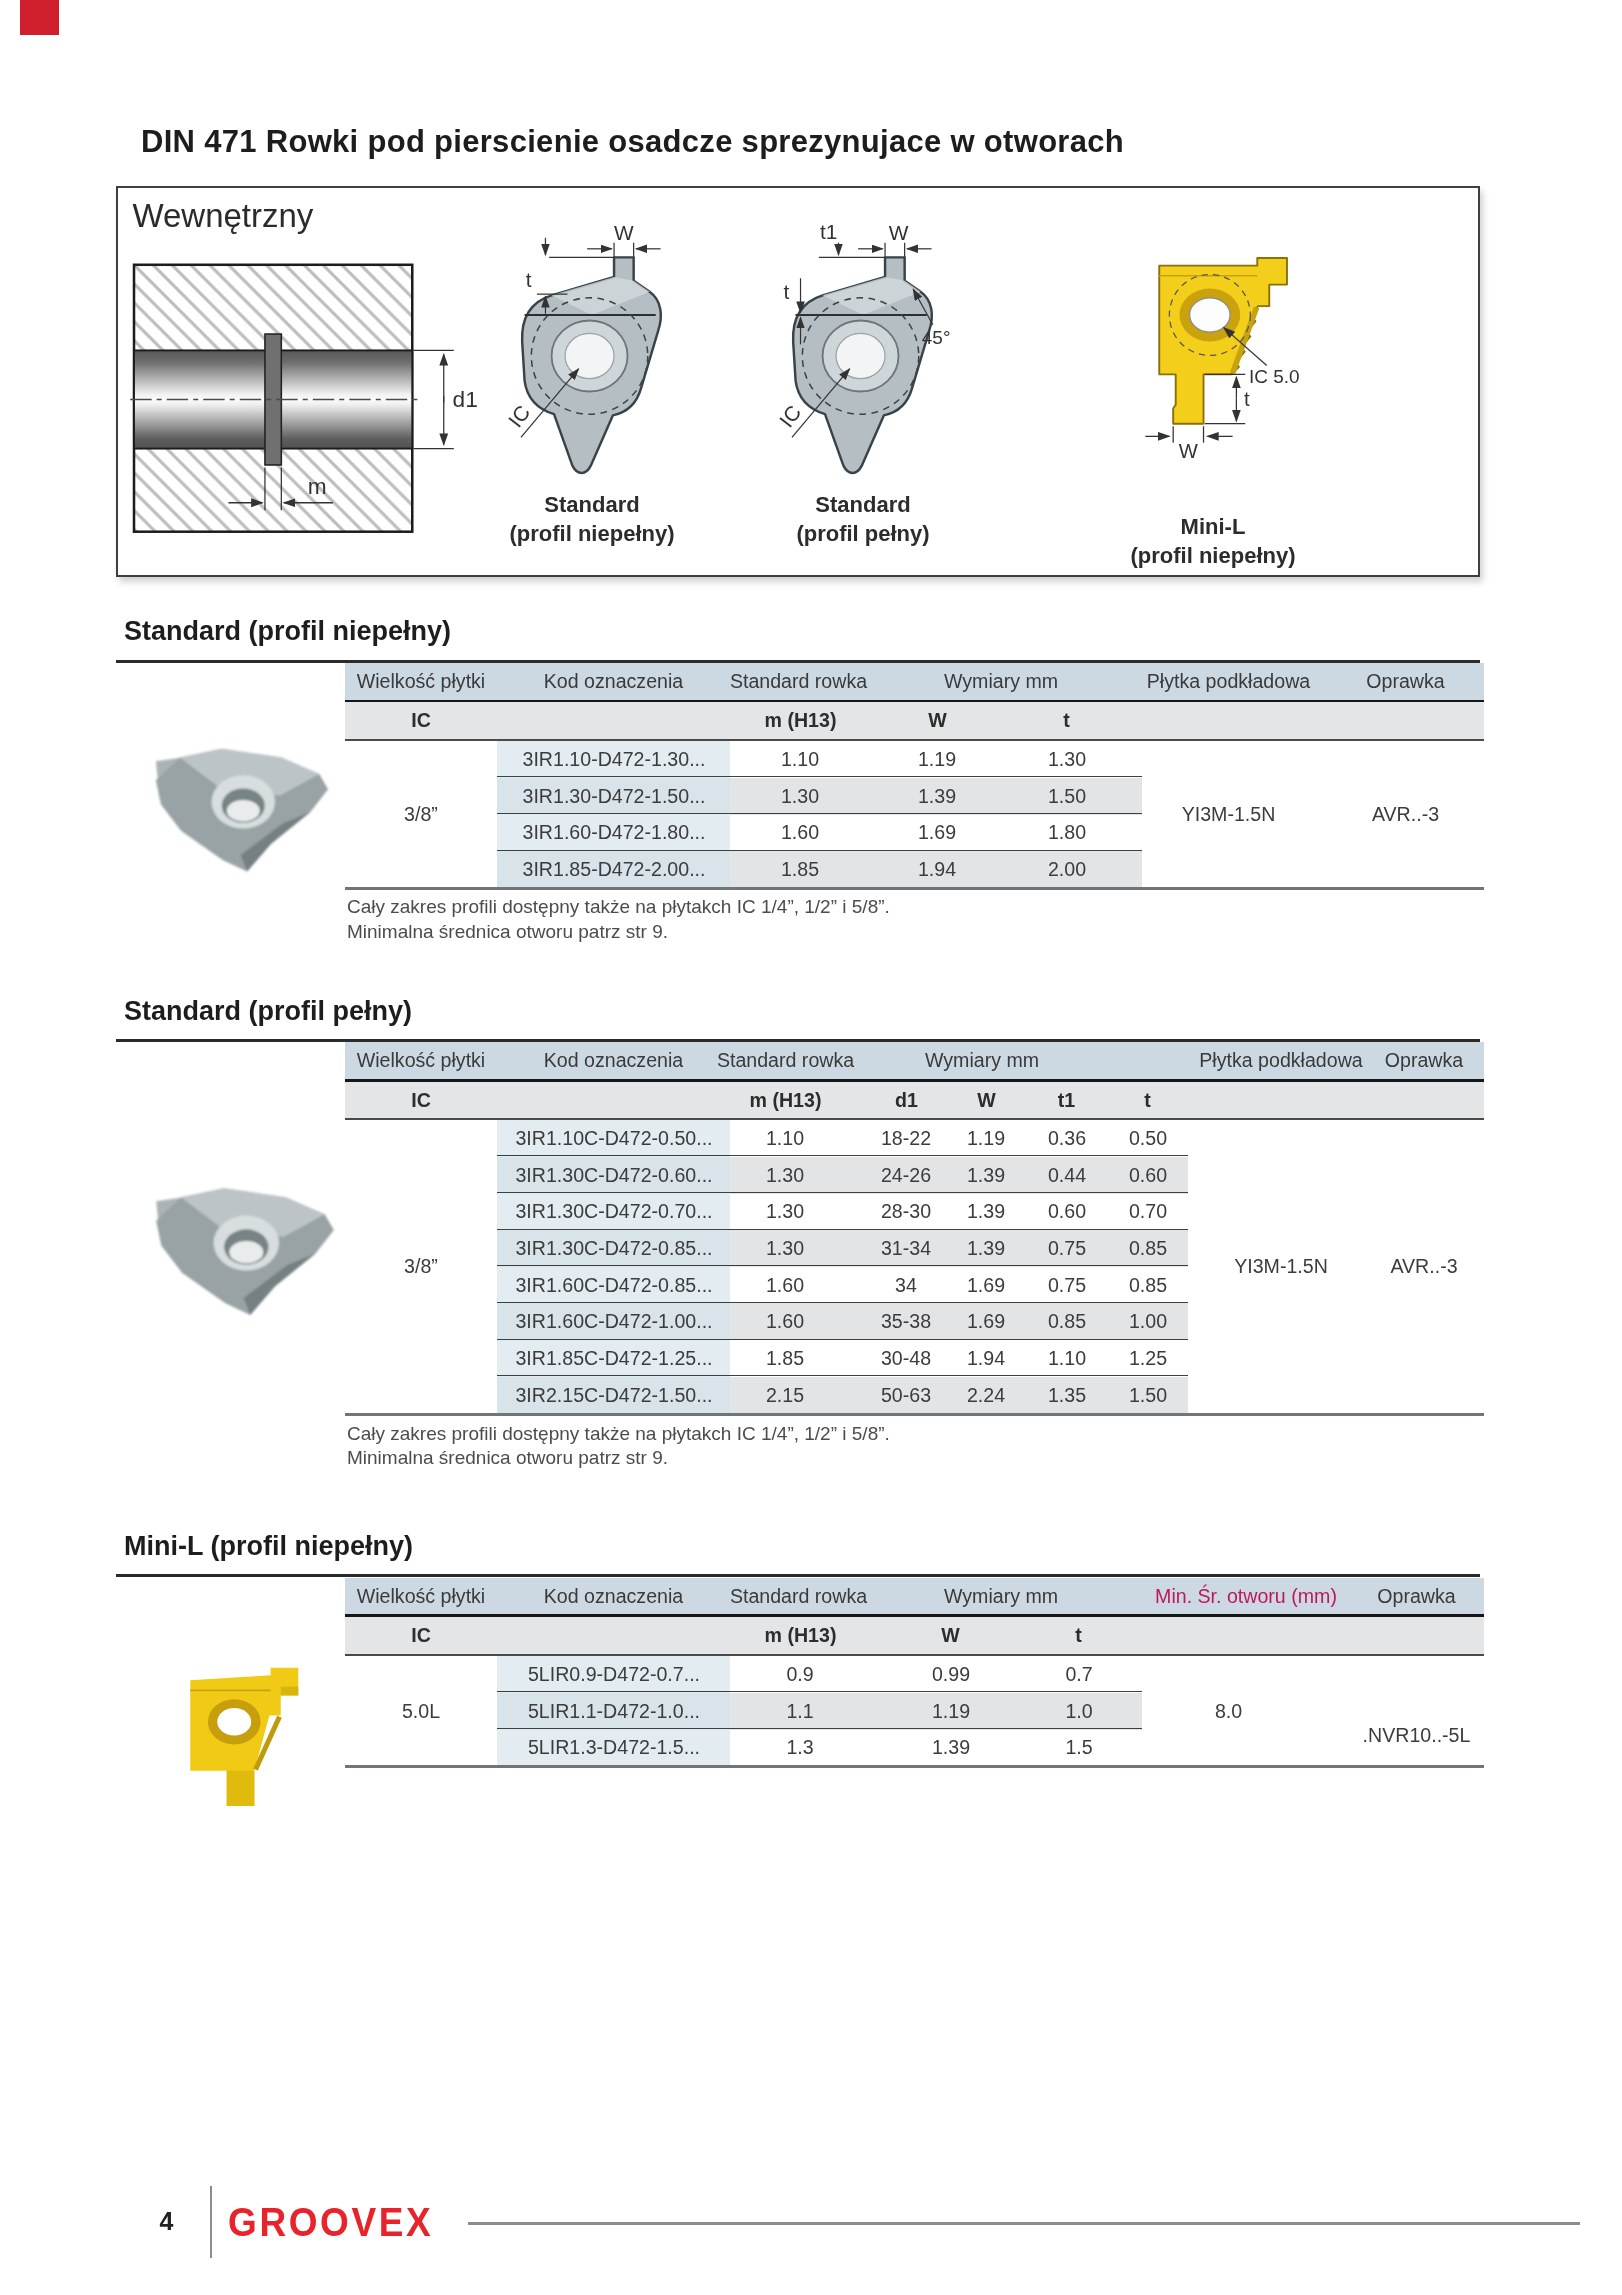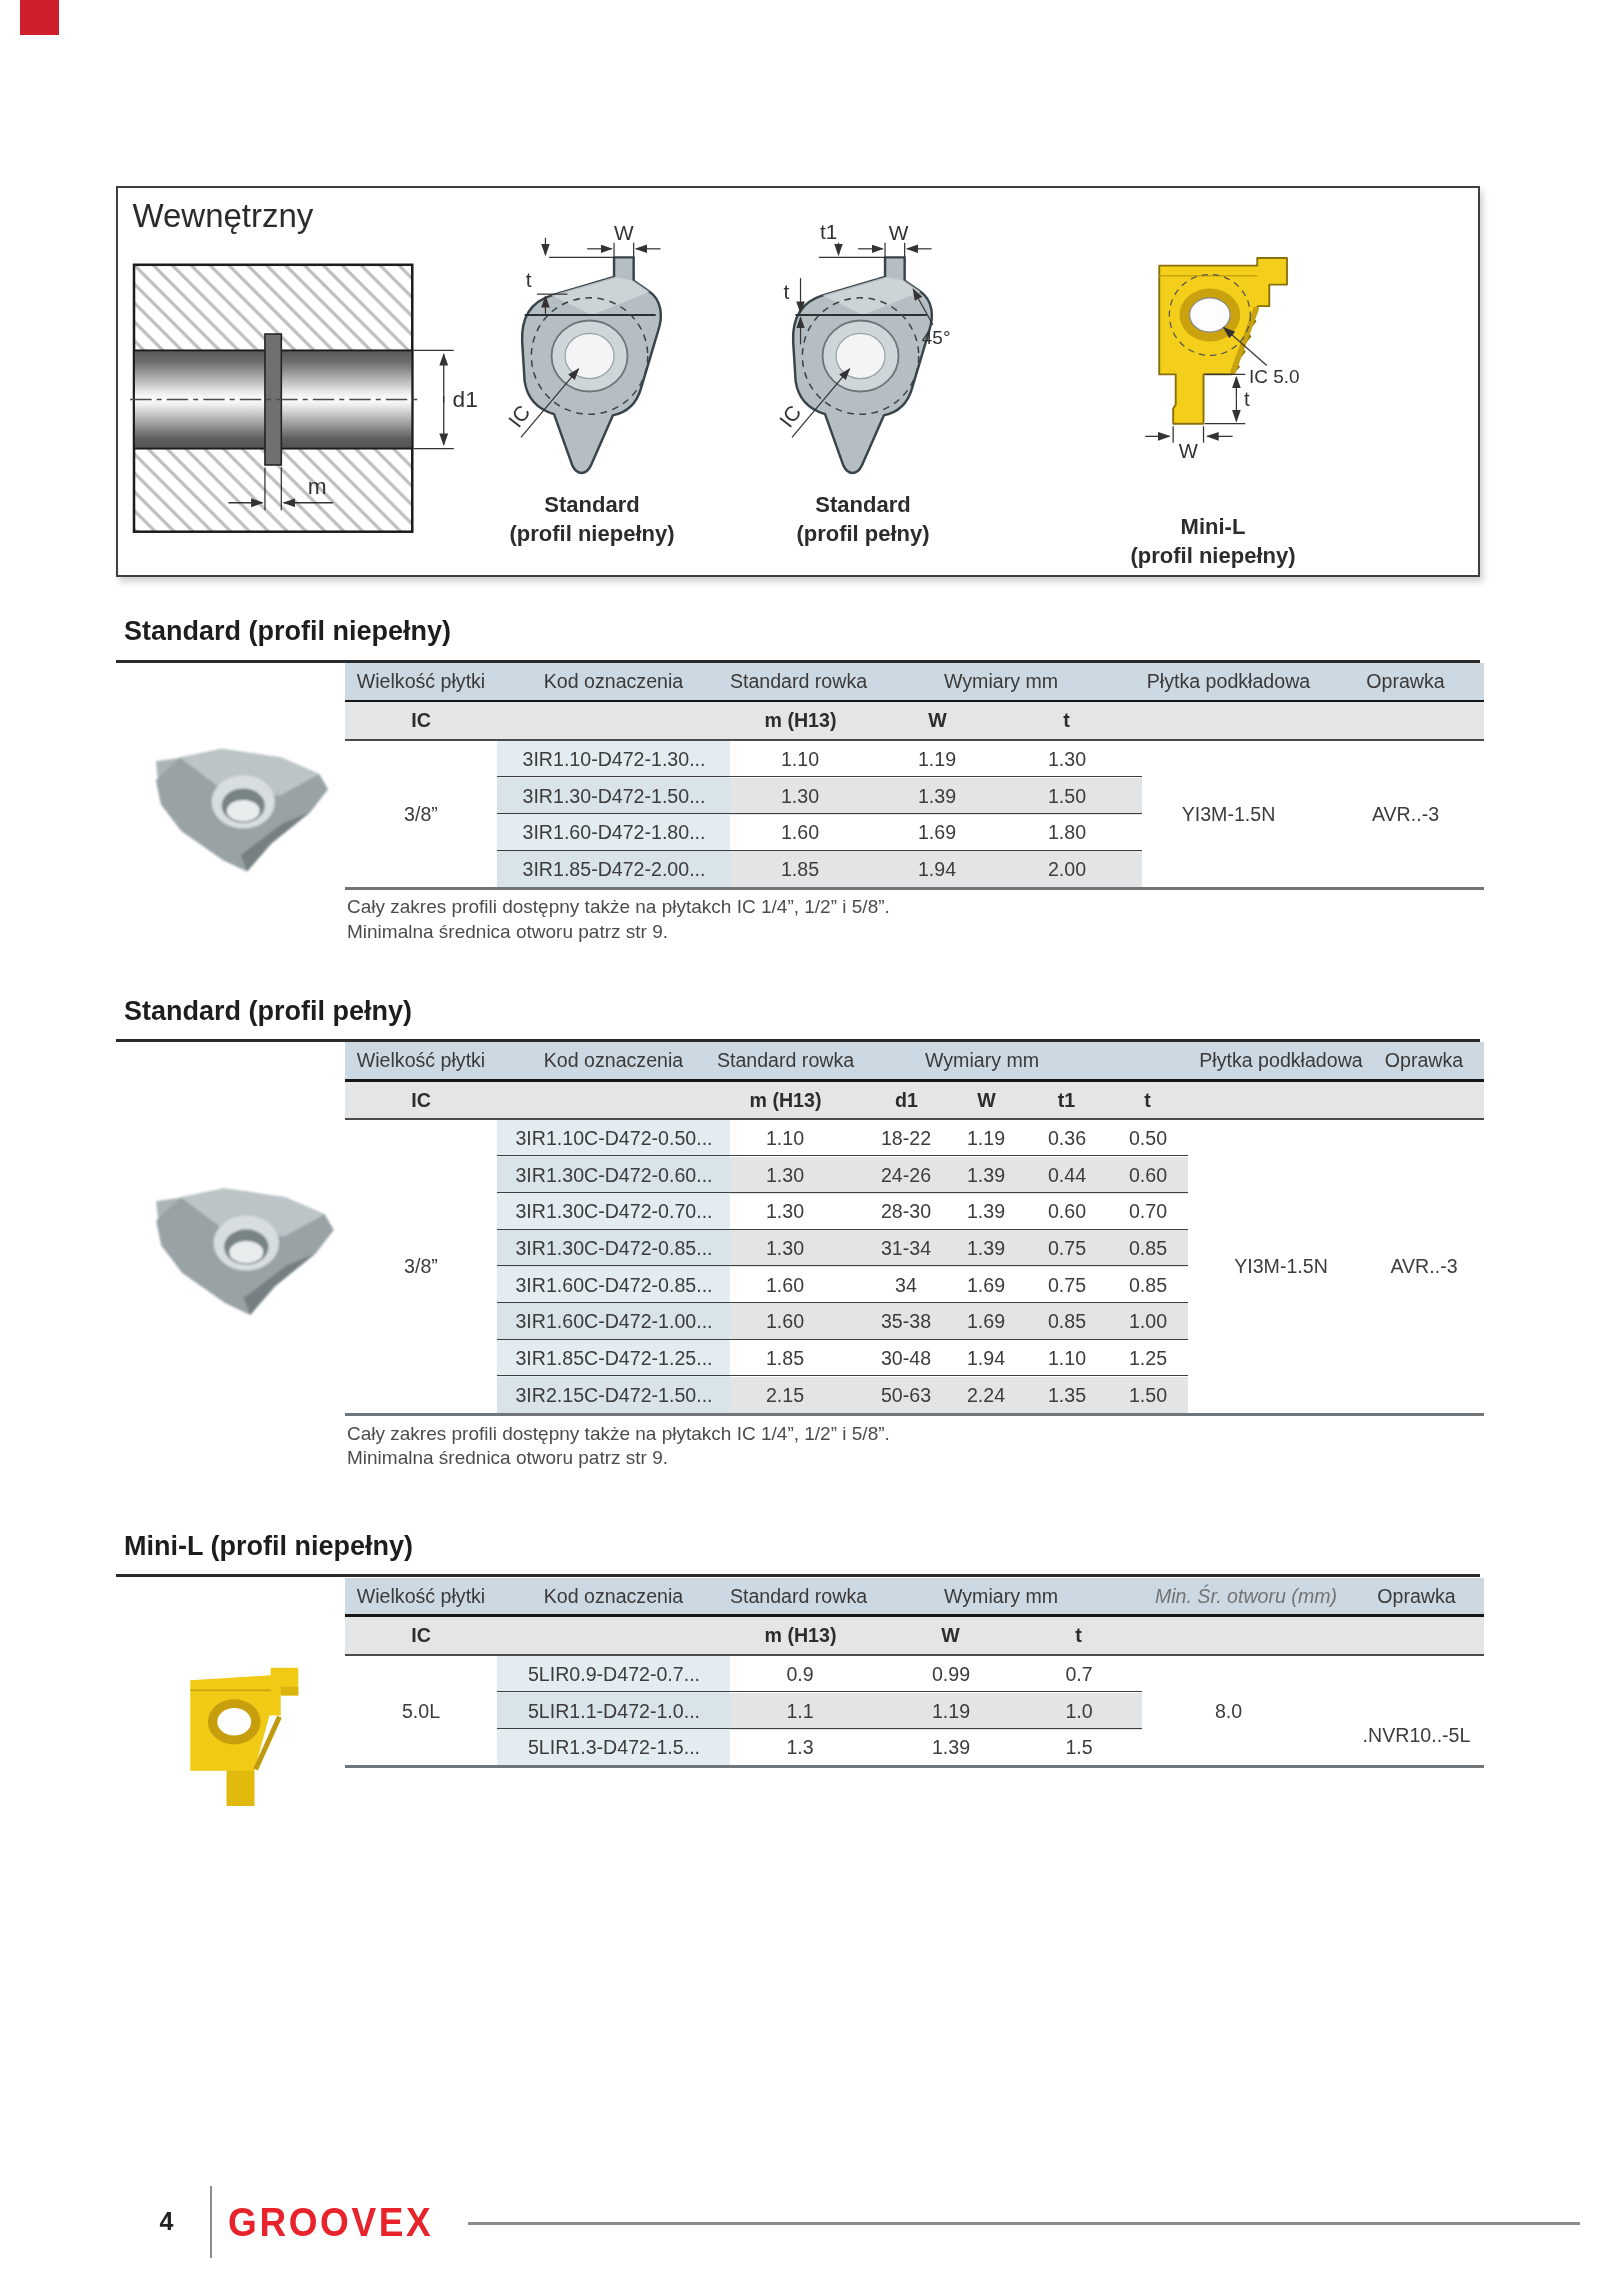--- a/index.html
+++ b/index.html
@@ -14,21 +14,21 @@
   .sec-heading{font-size:27px;font-weight:700;color:#1d1d1b;white-space:nowrap;}
   .rule-dark{background:#2b2b2b;}
   .rule-black{background:#161616;}
   .rule-mid{background:#4a4a4a;}
   .rule-bottom{background:#70757a;}
   .band-blue{background:#ccd8e2;}
   .band-gray{background:#e3e5e6;}
   .ghead,.shead{display:flex;align-items:center;justify-content:center;height:37px;
         font-size:19.6px;color:#3a3a3a;text-align:center;white-space:nowrap;}
   .shead{font-weight:700;color:#2d2d2d;}
-  .red{color:#737373;font-style:italic;}
+  .red{color:#be185d;}
   .tcell-merged{display:flex;align-items:center;justify-content:center;
         font-size:19.6px;color:#3c3c3c;text-align:center;white-space:nowrap;}
   .tcell{position:absolute;display:flex;align-items:center;justify-content:center;
         font-size:19.6px;color:#3c3c3c;white-space:nowrap;}
   .cellbg{position:absolute;}
   .codebg{background:#e3ecf1;}
   .codealt{background:#d9e3ea;}
   .dimsalt{background:#e2e4e5;}
   .rowsep{position:absolute;background:#3f3f3f;}
   .note{font-size:19px;color:#4c4c4c;white-space:nowrap;}
@@ -39,20 +39,21 @@
          transform-origin:left top;white-space:nowrap;}
   svg text{font-family:"Liberation Sans",sans-serif;fill:#333;}
 </style>
 </head>
 <body>
 
 <div class="page">
 
   <div class="abs corner" style="left:19.6px;top:0;width:39px;height:35px;"></div>
 
+  <div class="abs title" style="left:141px;top:124px;">DIN 471 Rowki pod pierscienie osadcze sprezynujace w otworach</div>
 
   <div class="abs panel" style="left:116px;top:186px;width:1360px;height:387px;">
     <div class="abs panel-heading" style="left:14.4px;top:9.2px;">Wewnętrzny</div>
 
     <svg class="abs" style="left:11.8px;top:73px;" width="353" height="277" viewBox="0 0 560 440">
       <defs>
         <pattern id="h1" width="30" height="30" patternUnits="userSpaceOnUse">
           <path d="M0,0 L30,30 M-15,15 L15,45 M15,-15 L45,15" stroke="#bdbdbd" stroke-width="5" fill="none"></path>
         </pattern>
         <linearGradient id="g1" x1="0" y1="0" x2="0" y2="1">

